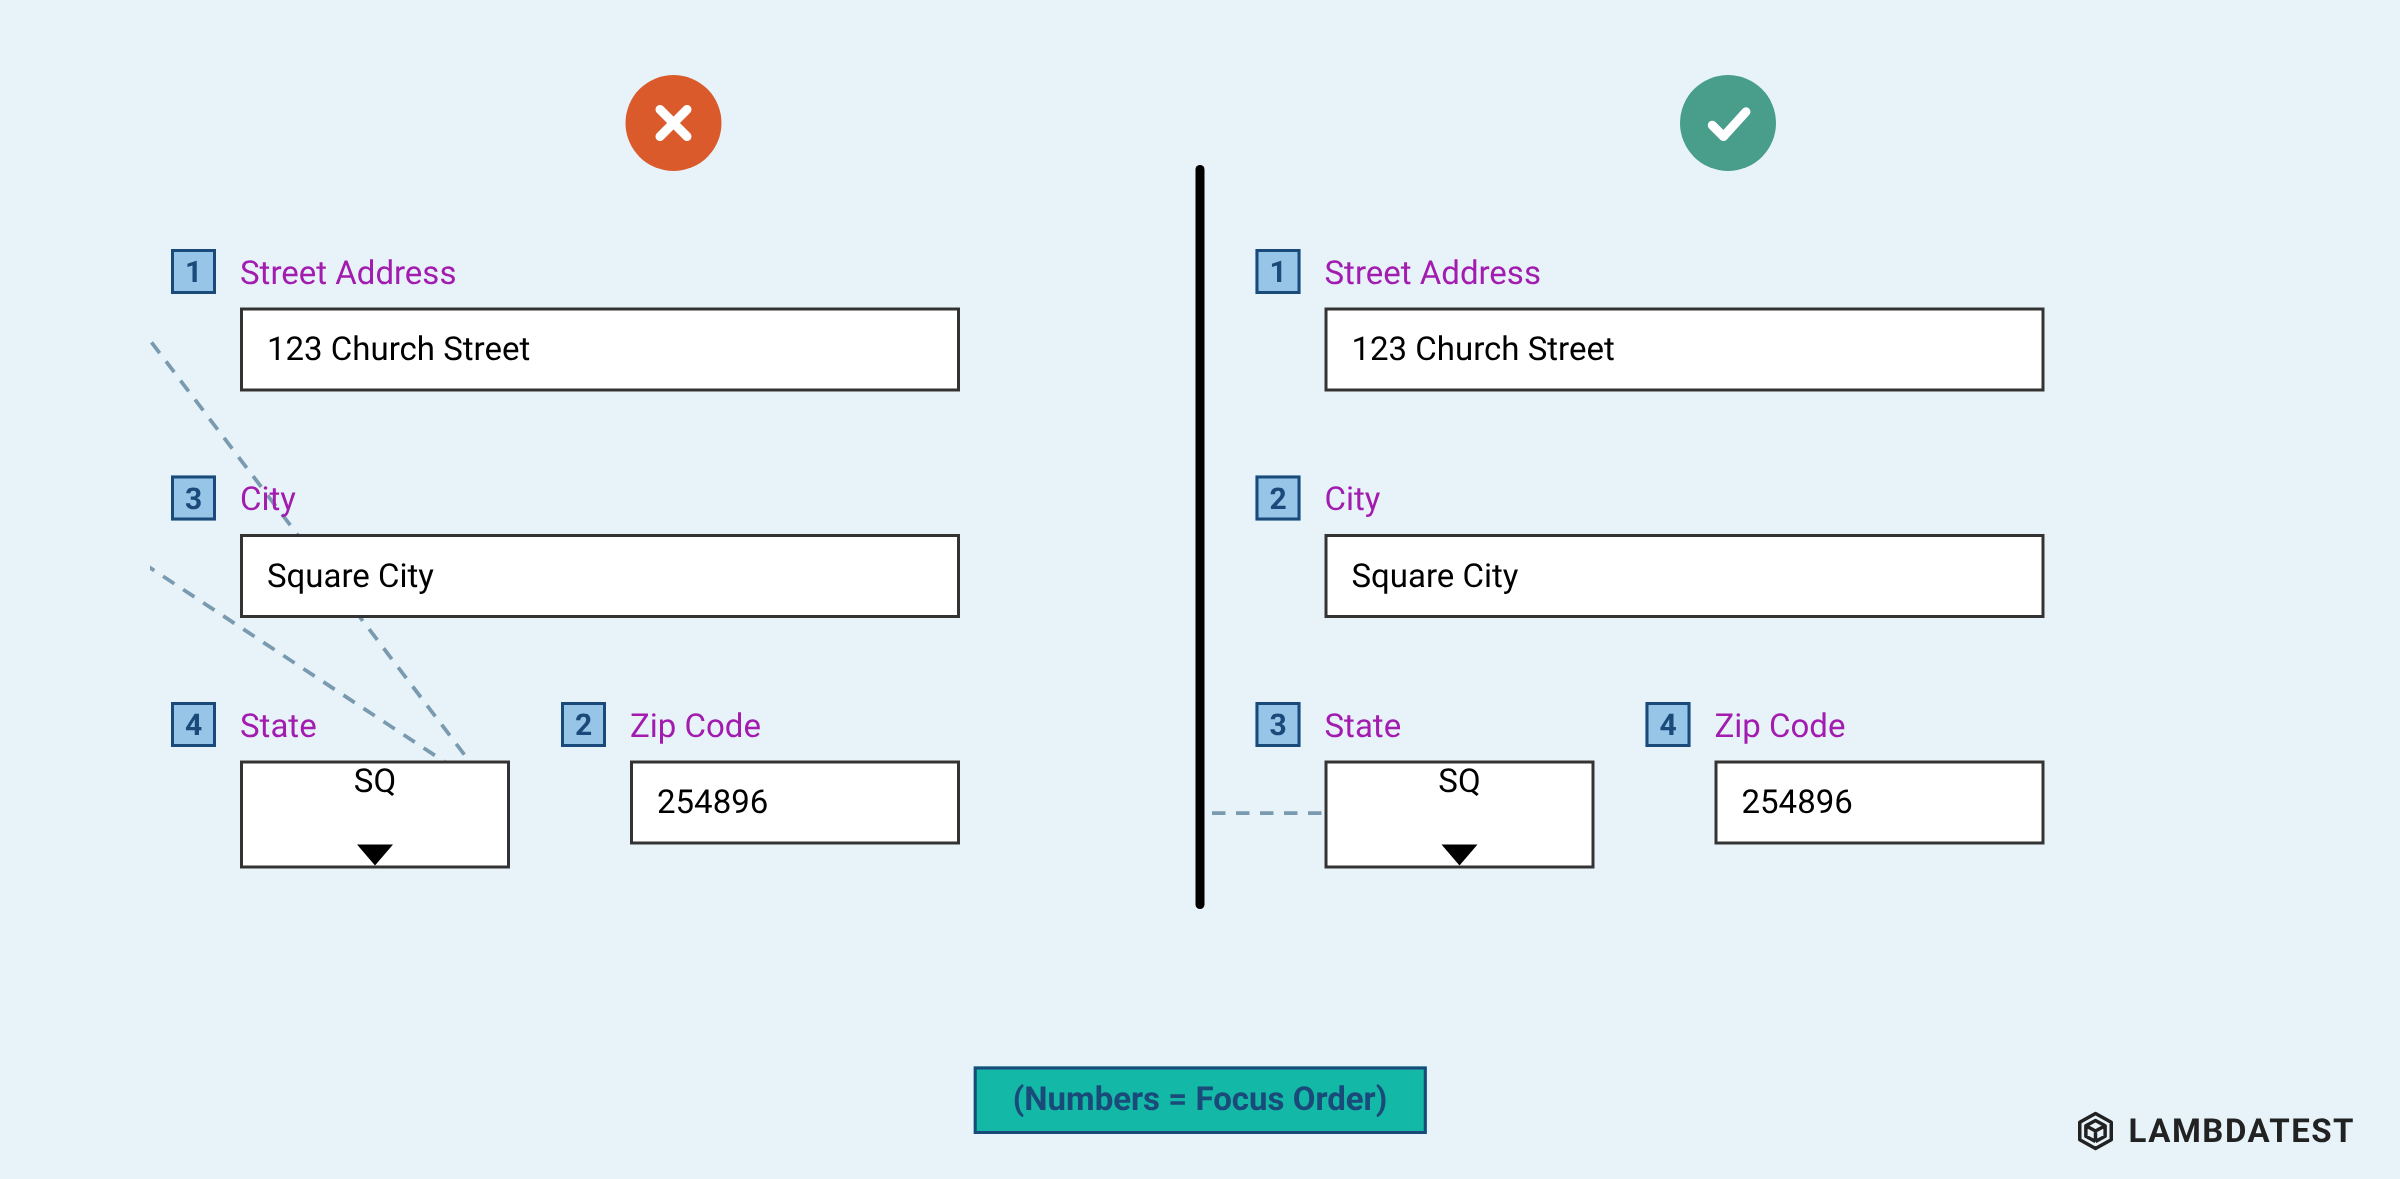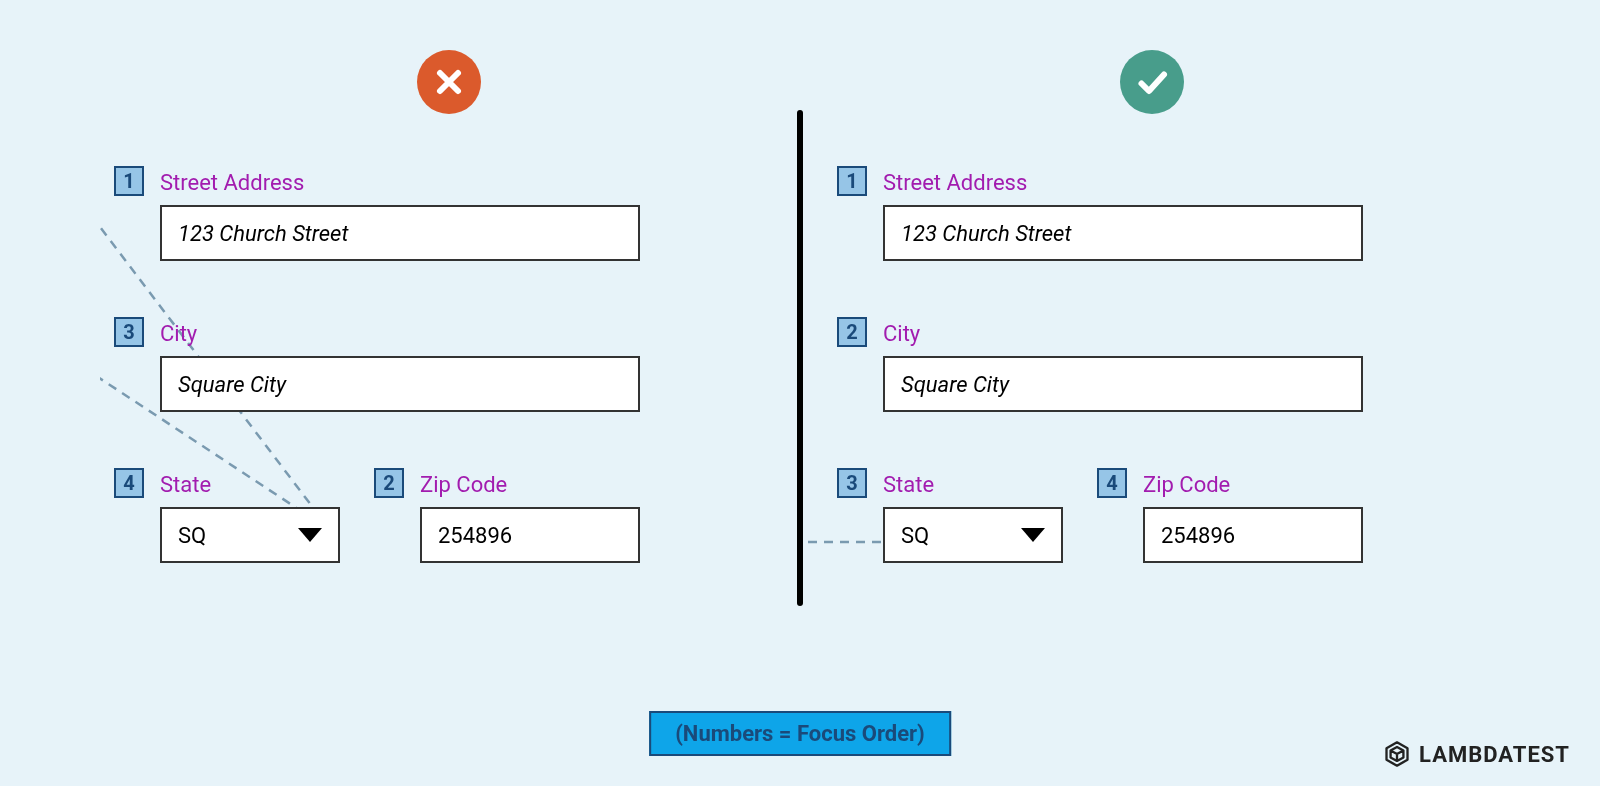--- a/index.html
+++ b/index.html
@@ -83,44 +83,44 @@
     .input {
       width: 100%;
       max-width: 480px;
       height: 56px;
       border: 2px solid #333;
       background: #fff;
       font-size: 22px;
       padding: 12px 16px;
       display: flex;
       align-items: center;
-      font-style: italic;
     }
 
     .split-row {
       display: flex;
       gap: 80px;
     }
     .split-col {
       position: relative;
     }
     .split-col .focus-num {
       left: -46px;
     }
 
     .select {
       width: 180px;
-      height: 56px;
+      height: 72px;
       border: 2px solid #333;
       background: #fff;
       font-size: 22px;
       padding: 0 16px;
       display: flex;
       align-items: center;
       justify-content: space-between;
+      flex-direction: column;
     }
     .triangle {
       width: 0;
       height: 0;
       border-left: 12px solid transparent;
       border-right: 12px solid transparent;
       border-top: 14px solid #000;
     }
     .zip-input {
       width: 220px;
@@ -131,21 +131,21 @@
       padding: 0 16px;
       display: flex;
       align-items: center;
     }
 
     .legend {
       position: absolute;
       bottom: 30px;
       left: 50%;
       transform: translateX(-50%);
-      background: #0ea5e9;
+      background: #14b8a6;
       border: 2px solid #1a4a7a;
       color: #1a4a7a;
       font-weight: 700;
       font-size: 22px;
       padding: 8px 24px;
     }
 
     .brand {
       position: absolute;
       bottom: 18px;

